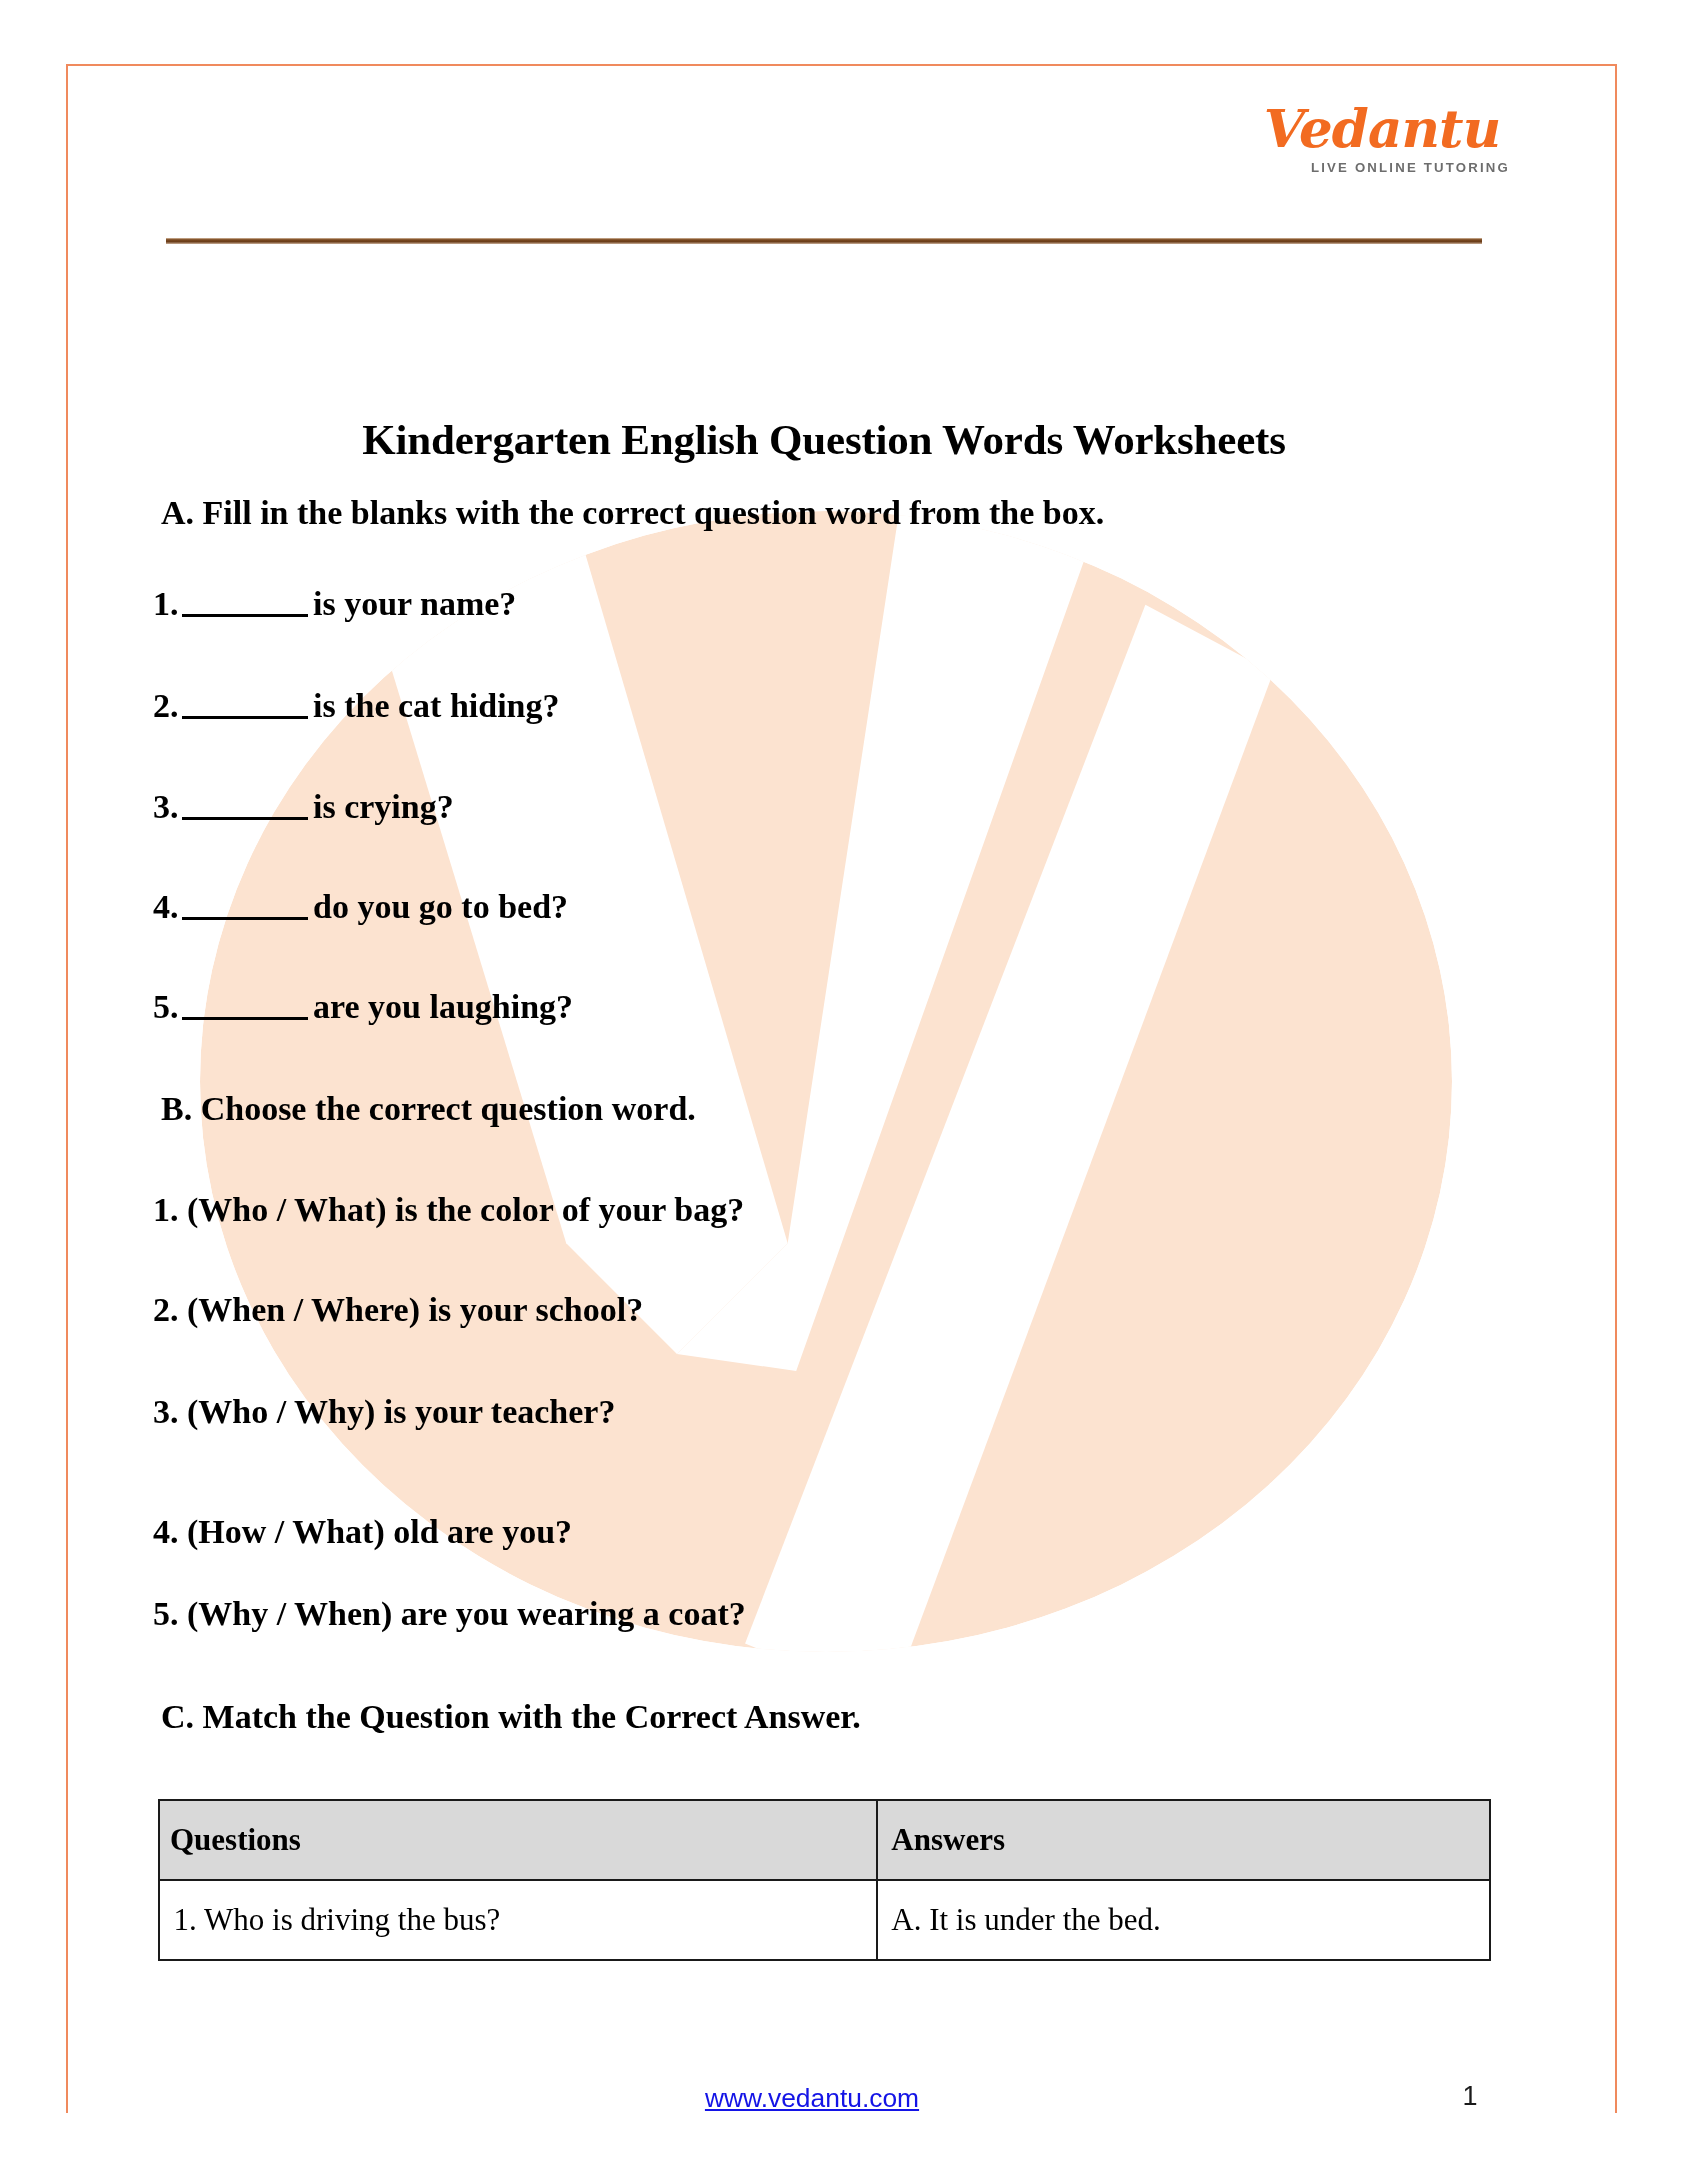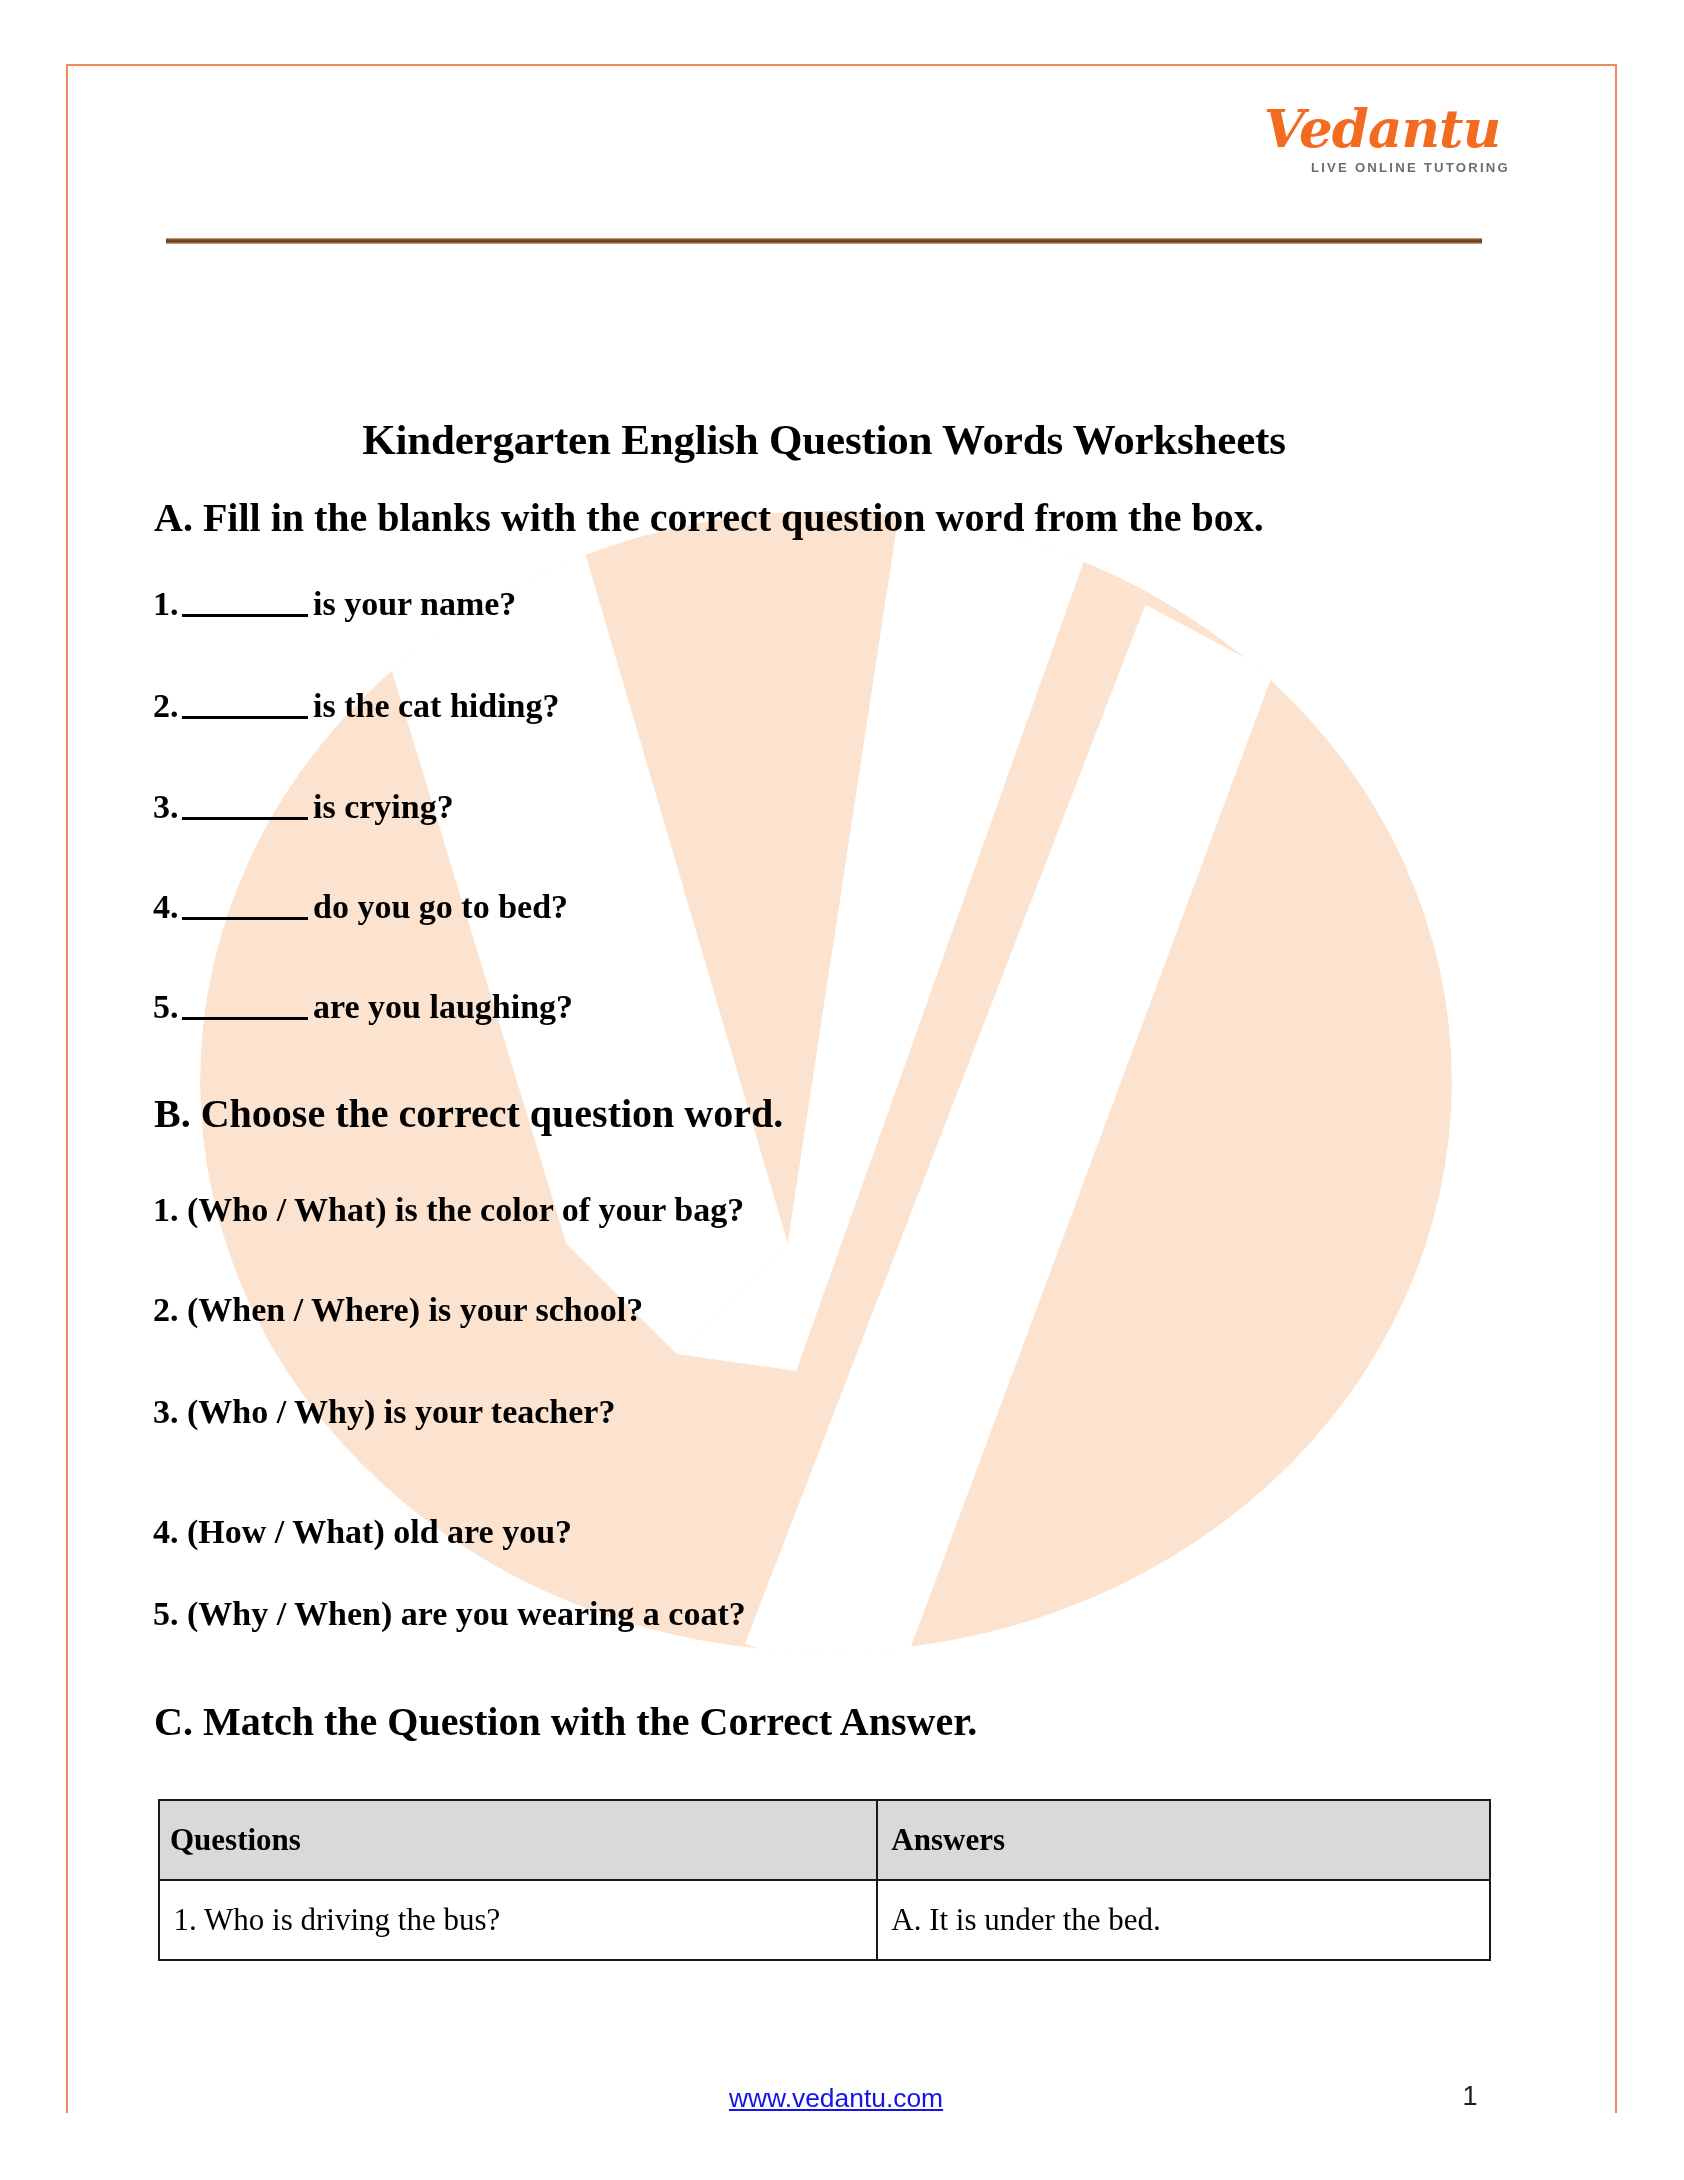--- a/index.html
+++ b/index.html
@@ -94,22 +94,22 @@
     width: 1342px;
     text-align: center;
     font-size: 43px;
     font-weight: bold;
     color: #000;
     letter-spacing: -0.2px;
   }
 
   .section-heading {
     position: absolute;
-    left: 154px;
-    font-size: 40px;
+    left: 161px;
+    font-size: 34px;
     font-weight: bold;
     color: #000;
     white-space: nowrap;
   }
   .q-line {
     position: absolute;
     left: 153px;
     font-size: 34px;
     font-weight: bold;
     color: #000;
@@ -149,21 +149,21 @@
   }
   #match-table td {
     background: #ffffff;
     font-weight: normal;
   }
   #match-table .col-q { width: 52%; padding-left: 10px; }
 
   
   #footer-link {
     position: absolute;
-    left: 165px;
+    left: 141px;
     top: 2083px;
     width: 1342px;
     text-align: center;
     z-index: 3;
   }
   #footer-link a {
     font-family: "Liberation Sans", sans-serif;
     font-size: 26.4px;
     color: #1414E6;
     text-decoration: underline;

